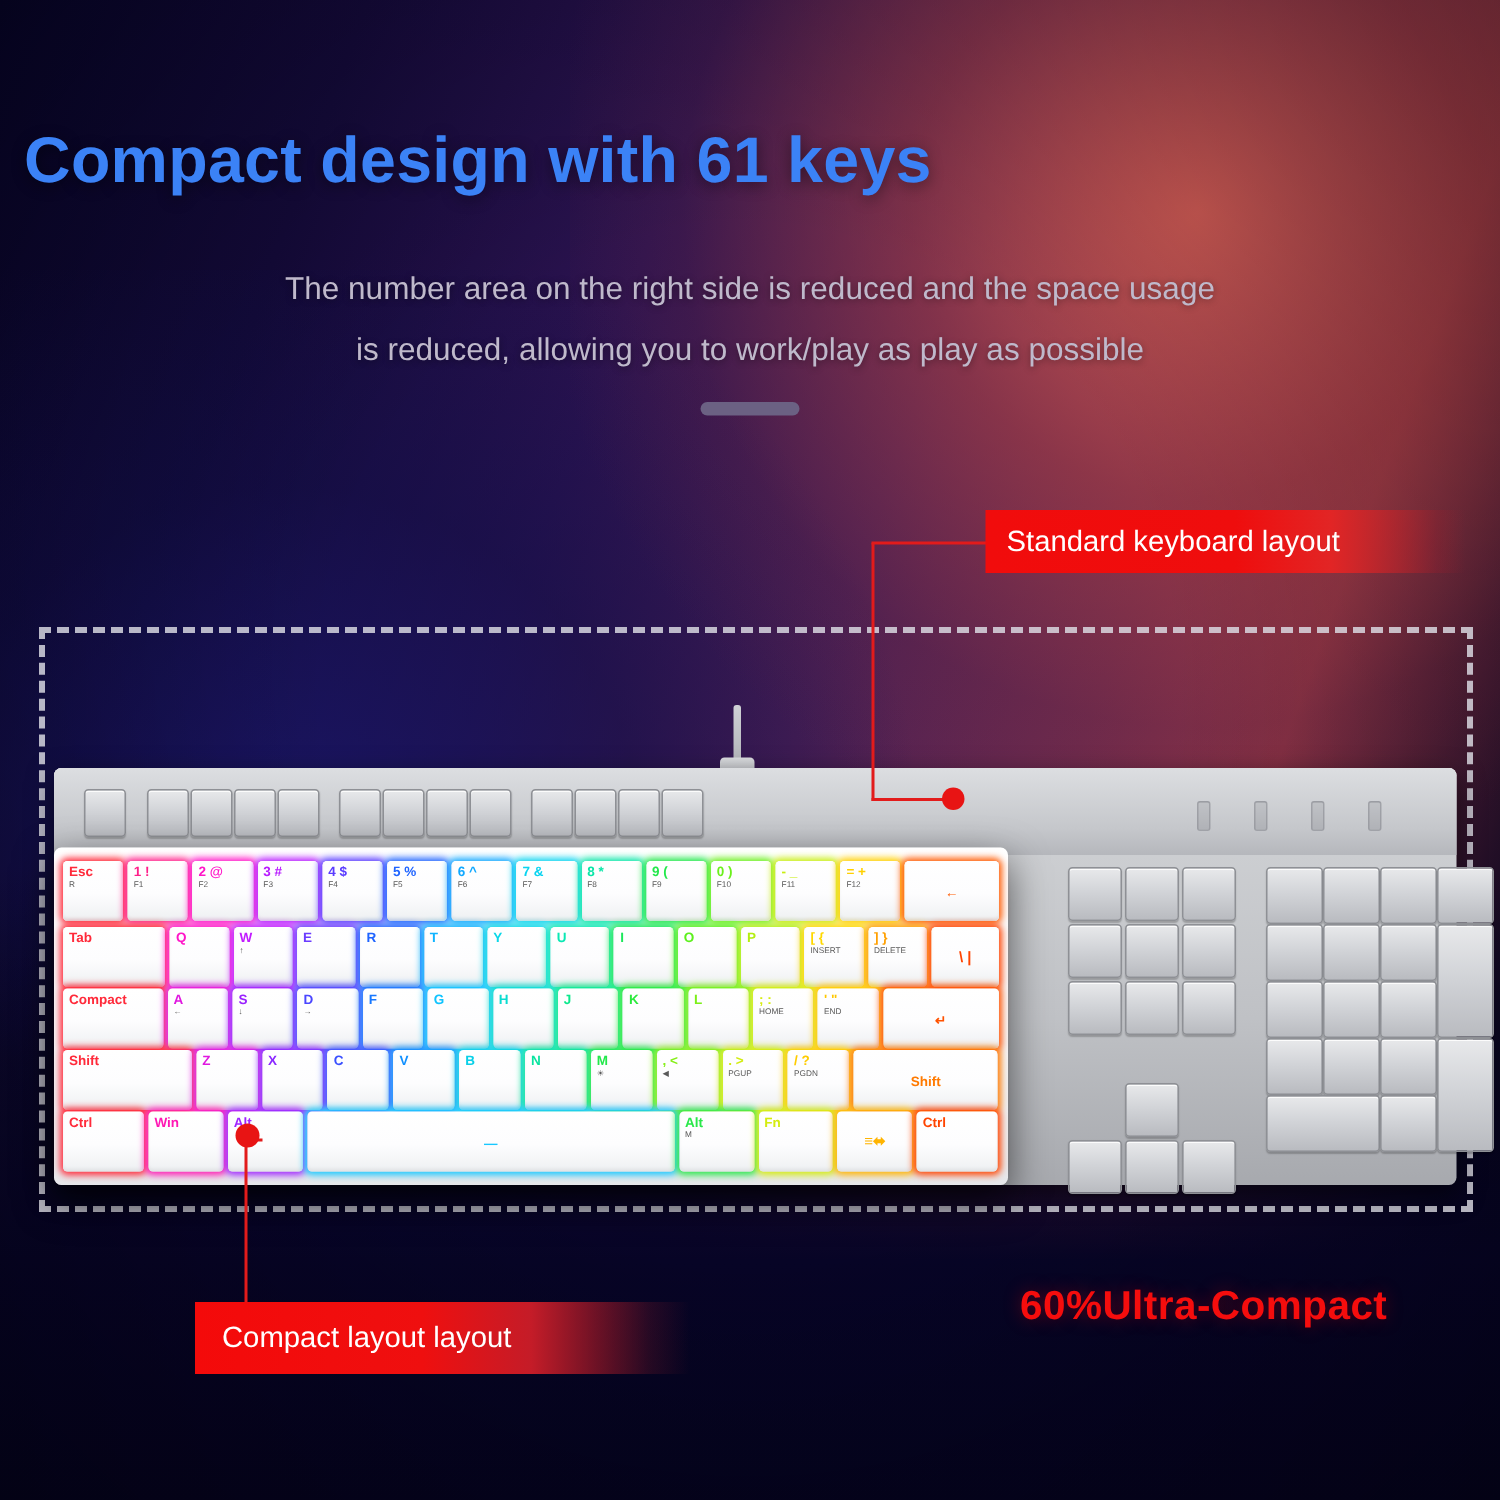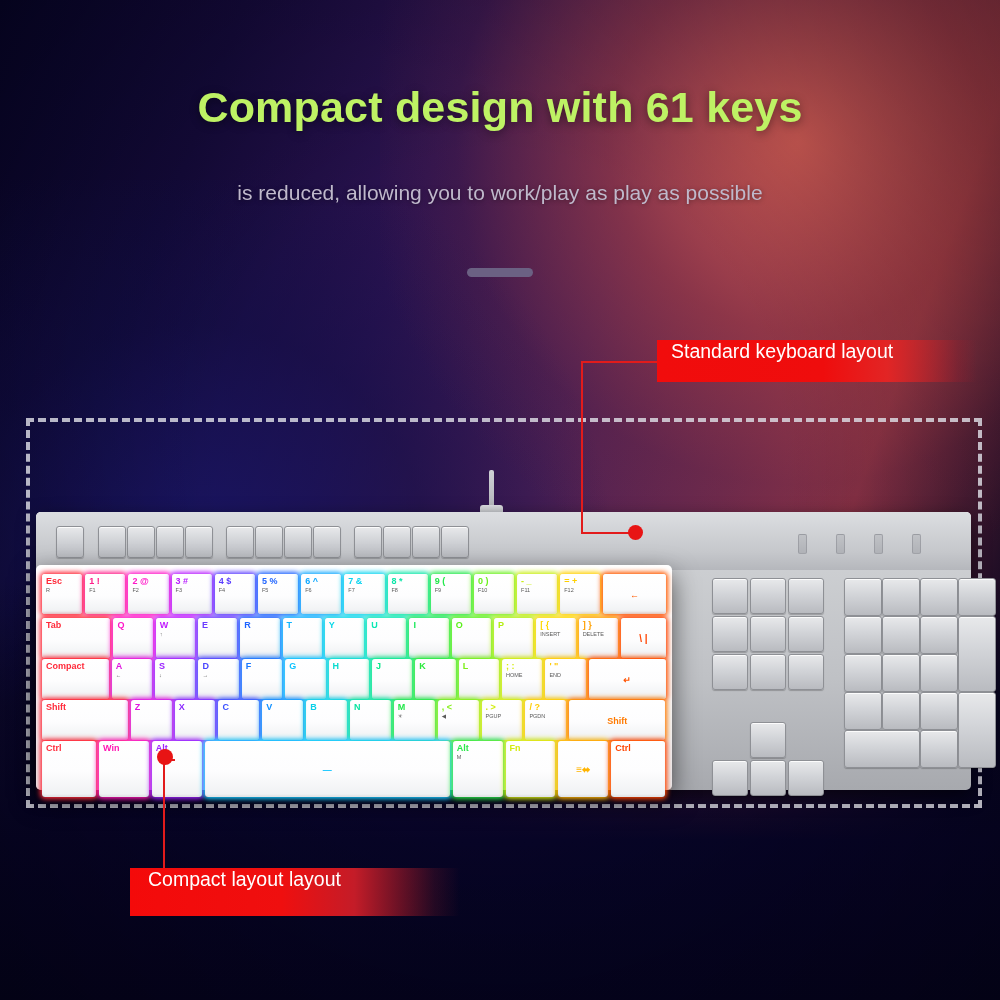--- a/index.html
+++ b/index.html
@@ -31,43 +31,44 @@
     position:absolute;left:-120px;bottom:-140px;width:760px;height:560px;
     background:radial-gradient(circle at 50% 50%, rgba(16,16,92,.75) 0%, rgba(10,10,60,.40) 45%, rgba(0,0,0,0) 72%);
   }
   .bg-vign{
     position:absolute;inset:0;
     background:radial-gradient(ellipse at 50% 46%, rgba(0,0,0,0) 40%, rgba(0,0,0,.35) 100%);
   }
 
   
   .headline{
-    position:absolute;left:0;right:0;top:83px;text-align:center;
-    font-size:43px;font-weight:bold;color:#bef264;letter-spacing:.2px;
+    position:absolute;left:0;right:0;top:83px;
+    font-size:43px;font-weight:bold;color:#3b82f6;letter-spacing:.2px;
     text-shadow:0 2px 10px rgba(0,0,0,.45);
+    padding-left:16px;
   }
   .subline{
     position:absolute;left:0;right:0;top:172px;text-align:center;
     font-size:21px;color:#bfb9cb;line-height:41px;
     text-shadow:0 1px 5px rgba(0,0,0,.40);
   }
   .divider{
     position:absolute;left:50%;transform:translateX(-50%);top:268px;
     width:66px;height:9px;border-radius:5px;background:#6b6183;
   }
 
   
   .dashed-frame{
     position:absolute;left:26px;top:418px;width:948px;height:382px;
     border:4px dashed rgba(222,222,230,.82);
   }
 
   
   .callout{
-    position:absolute;display:flex;align-items:flex-start;
+    position:absolute;display:flex;align-items:center;
     color:#fff;font-size:19.5px;box-sizing:border-box;
   }
   .callout-top{
     left:657px;top:340px;width:320px;height:42px;
     padding-left:14px;
     background:linear-gradient(90deg,#f10c0c 0%,#ef0d0d 52%,#e22525 72%,rgba(150,30,45,.35) 94%,rgba(90,25,45,0) 100%);
   }
   .callout-bottom{
     left:130px;top:868px;width:330px;height:48px;
     padding-left:18px;
@@ -155,20 +156,21 @@
 
   <div class="bg-base"></div>
   <div class="bg-glow-blue"></div>
   <div class="bg-glow-red"></div>
   <div class="bg-bottom-left"></div>
   <div class="bg-bottom"></div>
   <div class="bg-vign"></div>
 
   <div class="headline">Compact design with 61 keys</div>
   <div class="subline">
+    <div>The number area on the right side is reduced and the space usage</div>
     <div>is reduced, allowing you to work/play as play as possible</div>
   </div>
   <div class="divider"></div>
 
   <div class="dashed-frame"></div>
 
   <div class="cable"></div>
   <div class="cable-base"></div>
   <div class="fullkb">
     <div class="fullkb-top"></div>
@@ -411,21 +413,21 @@
             <div class="k-sub">PGUP</div>
           </div>
           <div class="key" style="width: 40.8511px; --glow: #ffcc00;">
             <div class="k-main">/ ?</div>
             <div class="k-sub">PGDN</div>
           </div>
           <div class="key k-center k-wide" style="width: 96px; --glow: #ff7a00;">
             <div class="k-main">Shift</div>
           </div>
         </div>
-        <div class="krow" style="top: 170px; height: 56px; align-items: flex-end;">
+        <div class="krow" style="top: 170px; height: 40px; align-items: flex-end;">
           <div class="key k-wide" style="width: 53.99px; --glow: #ff2a3a;">
             <div class="k-main">Ctrl</div>
           </div>
           <div class="key" style="width: 49.8369px; --glow: #ff18b4;">
             <div class="k-main">Win</div>
           </div>
           <div class="key" style="width: 49.8369px; --glow: #a024ff;">
             <div class="k-main">Alt</div>
           </div>
           <div class="key k-center k-wide" style="width: 245.032px; --glow: #18c8ff;">
@@ -457,13 +459,14 @@
   </div>
 
   <div class="lead-line" style="left:163px;top:760px;width:2px;height:132px;"></div>
   <div class="lead-line" style="left:163px;top:891px;width:52px;height:2px;"></div>
   <div class="lead-line" style="left:163px;top:759px;width:12px;height:2px;"></div>
   <div class="lead-dot" style="left:157px;top:749px;width:16px;height:16px;"></div>
   <div class="callout callout-bottom">
     <span>Compact layout layout</span>
   </div>
 
+  <div class="badge-ultra">60%Ultra-Compact</div>
 </div>
 
 </body></html>

